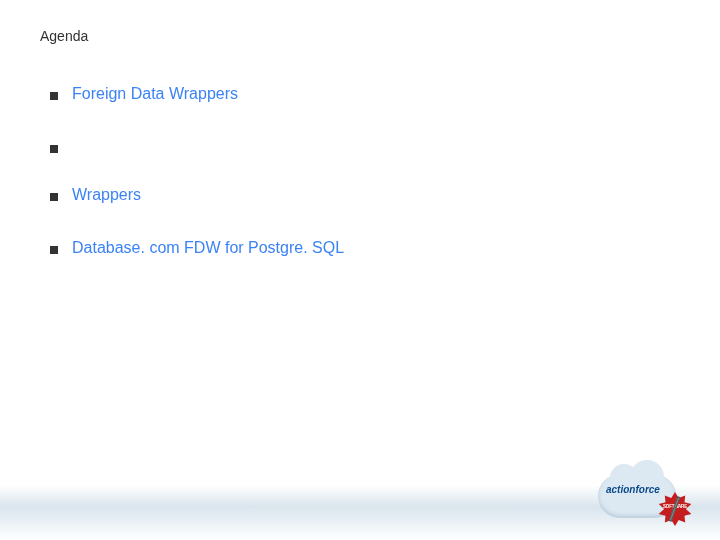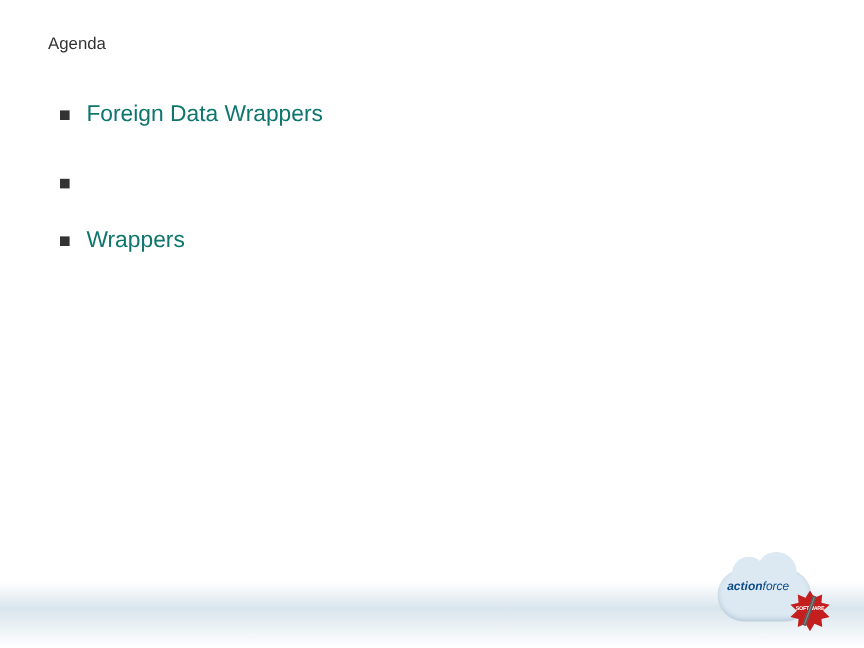--- a/index.html
+++ b/index.html
@@ -34,22 +34,22 @@
     }
     .bullet-marker {
       width: 8px;
       height: 8px;
       background: #333;
       margin-right: 14px;
       margin-top: 8px;
       flex-shrink: 0;
     }
     .bullet-text {
-      font-size: 19px;
-      color: #0f766e;
+      font-size: 16px;
+      color: #3b82f6;
       line-height: 1.3;
     }
     .footer-gradient {
       position: absolute;
       bottom: 0;
       left: 0;
       width: 100%;
       height: 55px;
       background: linear-gradient(to bottom, rgba(160,190,210,0) 0%, rgba(160,190,210,0.4) 40%, rgba(255,255,255,0.8) 100%);
     }
@@ -95,21 +95,21 @@
       top: 16px;
       left: 10px;
       font-size: 10px;
       color: #0a4a8a;
       font-style: italic;
       font-weight: bold;
       z-index: 2;
     }
     .logo-text .force {
       color: #0a4a8a;
-      font-weight: normal;
+      font-weight: bold;
       text-align: right;
     }
     .badge {
       position: absolute;
       bottom: 0px;
       right: 0px;
       width: 34px;
       height: 34px;
       z-index: 3;
     }
@@ -154,20 +154,24 @@
       <span class="bullet-marker"></span>
       <span class="bullet-text">Foreign Data Wrappers</span>
     </li>
     <li class="bullet-item">
       <span class="bullet-marker"></span>
     </li>
     <li class="bullet-item">
       <span class="bullet-marker"></span>
       <span class="bullet-text">Wrappers</span>
     </li>
+    <li class="bullet-item">
+      <span class="bullet-marker"></span>
+      <span class="bullet-text">Database. com FDW for Postgre. SQL</span>
+    </li>
   </ul>
 
   <div class="footer-gradient"></div>
 
   <div class="logo">
     <div class="cloud"></div>
     <div class="logo-text">
       <span>action</span><span class="force">force</span>
     </div>
     <div class="badge">

